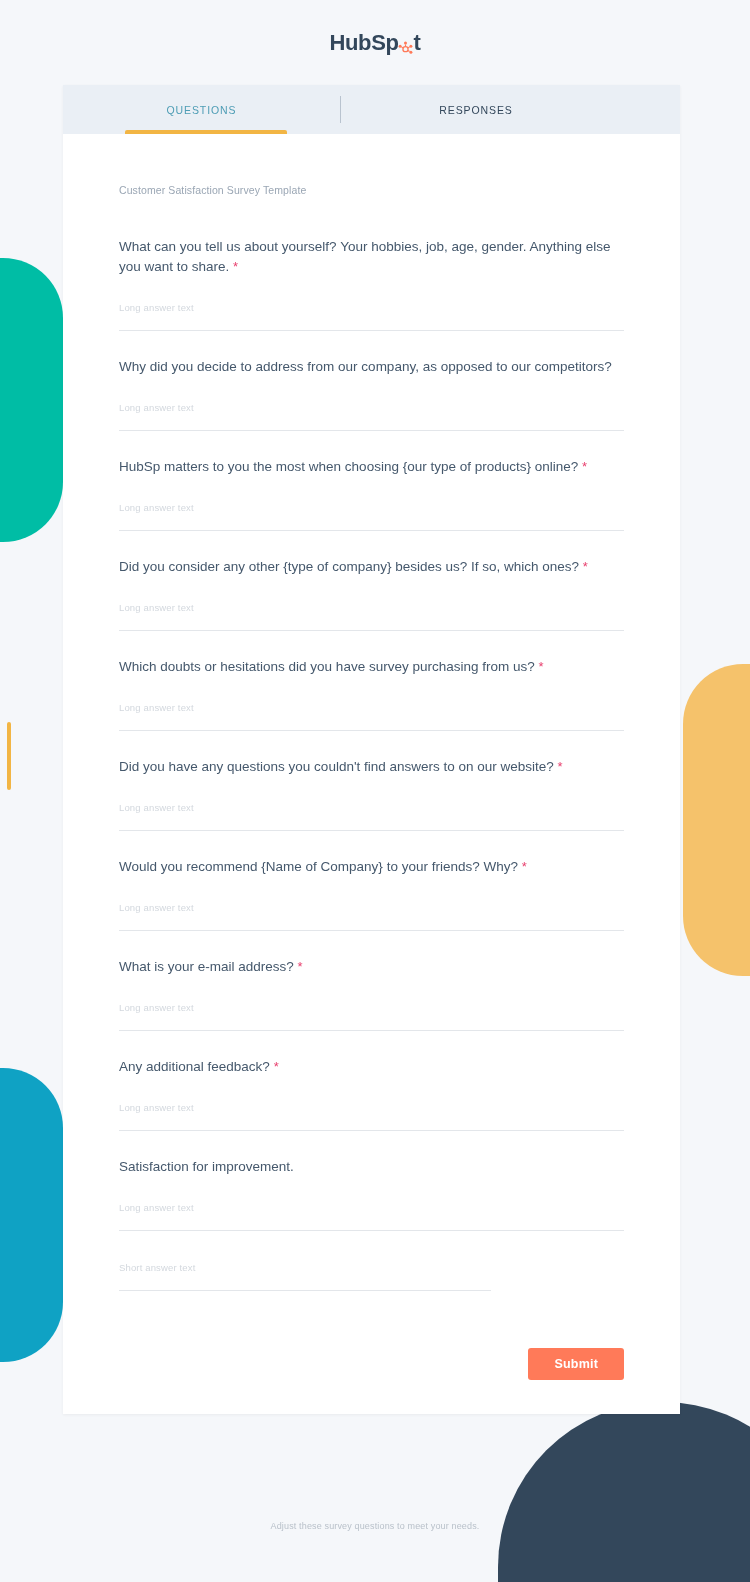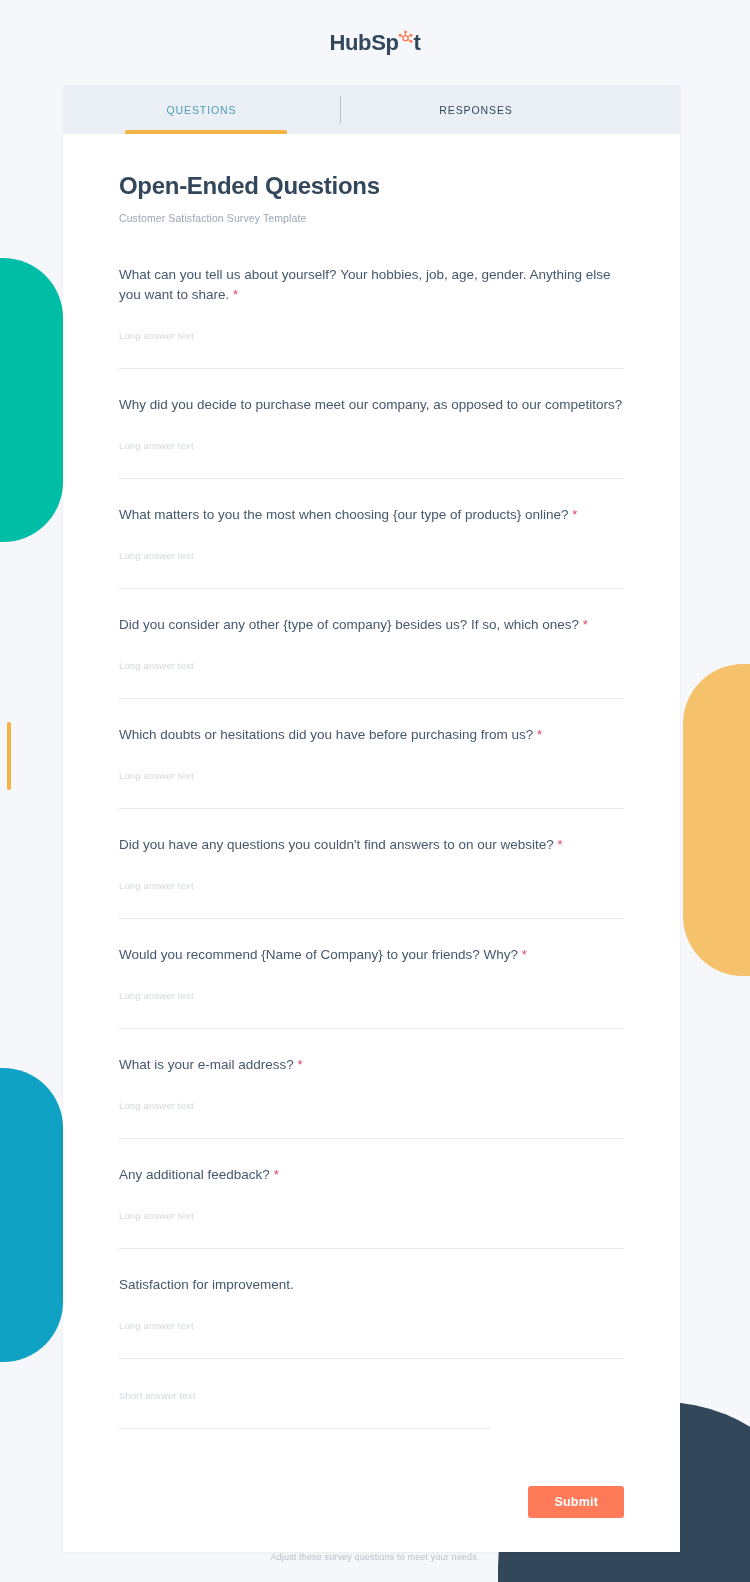--- a/index.html
+++ b/index.html
@@ -48,21 +48,21 @@
   .page-header {
     position: relative;
     z-index: 3;
     height: 85px;
     display: flex;
     align-items: center;
     justify-content: center;
   }
   .logo {
     display: flex;
-    align-items: flex-start;
+    align-items: flex-end;
     font-size: 22px;
     font-weight: bold;
     color: #33475B;
     letter-spacing: -0.4px;
   }
   .logo svg { display: block; }
 
   
   .card {
     position: absolute;
@@ -156,21 +156,21 @@
     line-height: 20px;
     color: #45586c;
     margin-bottom: 20px;
   }
   .req-star {
     color: #E8416F;
     font-size: 13px;
   }
   .answer-field {
     border-bottom: 1px solid #e3e6ea;
-    padding-bottom: 25px;
+    padding-bottom: 15px;
     cursor: text;
   }
   .answer-placeholder {
     font-size: 9.5px;
     color: #d3d8de;
     letter-spacing: 0.15px;
   }
   .question.short .answer-field { width: 372px; }
   .question.short .question-label { margin-bottom: 24px; }
   .question.short { margin-bottom: 30px; }
@@ -193,21 +193,21 @@
     font-weight: bold;
     padding: 9px 26px;
     cursor: pointer;
     letter-spacing: 0.2px;
   }
 
   
   .page-footer {
     position: absolute;
     left: 0;
-    top: 1546px;
+    top: 1515px;
     width: 750px;
     text-align: center;
     z-index: 3;
   }
   .footer-note {
     font-size: 9px;
     color: #b9c1ca;
     letter-spacing: 0.15px;
   }
 </style>
@@ -248,65 +248,64 @@
     <div class="tab-divider"></div>
     <div class="tab tab-responses">
       <span>RESPONSES</span>
     </div>
   </div>
 
   <div class="card-body">
 
     <div class="accent-bar"></div>
 
-    <div class="survey-title">Open-Ended Questions</div>
     <div class="survey-subtitle">Customer Satisfaction Survey Template</div>
 
     <div class="question">
       <div class="question-label">
         <span>What can you tell us about yourself? Your hobbies, job, age, gender. Anything else you want to share.</span>
         <span class="req-star">*</span>
       </div>
       <div class="answer-field">
         <span class="answer-placeholder">Long answer text</span>
       </div>
     </div>
 
     <div class="question">
       <div class="question-label">
-        <span>Why did you decide to purchase meet our company, as opposed to our competitors?</span>
-      </div>
-      <div class="answer-field">
-        <span class="answer-placeholder">Long answer text</span>
-      </div>
-    </div>
-
-    <div class="question">
-      <div class="question-label">
-        <span>What matters to you the most when choosing {our type of products} online?</span>
+        <span>Why did you decide to address from our company, as opposed to our competitors?</span>
+      </div>
+      <div class="answer-field">
+        <span class="answer-placeholder">Long answer text</span>
+      </div>
+    </div>
+
+    <div class="question">
+      <div class="question-label">
+        <span>HubSp matters to you the most when choosing {our type of products} online?</span>
         <span class="req-star">*</span>
       </div>
       <div class="answer-field">
         <span class="answer-placeholder">Long answer text</span>
       </div>
     </div>
 
     <div class="question">
       <div class="question-label">
         <span>Did you consider any other {type of company} besides us? If so, which ones?</span>
         <span class="req-star">*</span>
       </div>
       <div class="answer-field">
         <span class="answer-placeholder">Long answer text</span>
       </div>
     </div>
 
     <div class="question">
       <div class="question-label">
-        <span>Which doubts or hesitations did you have before purchasing from us?</span>
+        <span>Which doubts or hesitations did you have survey purchasing from us?</span>
         <span class="req-star">*</span>
       </div>
       <div class="answer-field">
         <span class="answer-placeholder">Long answer text</span>
       </div>
     </div>
 
     <div class="question">
       <div class="question-label">
         <span>Did you have any questions you couldn't find answers to on our website?</span>

